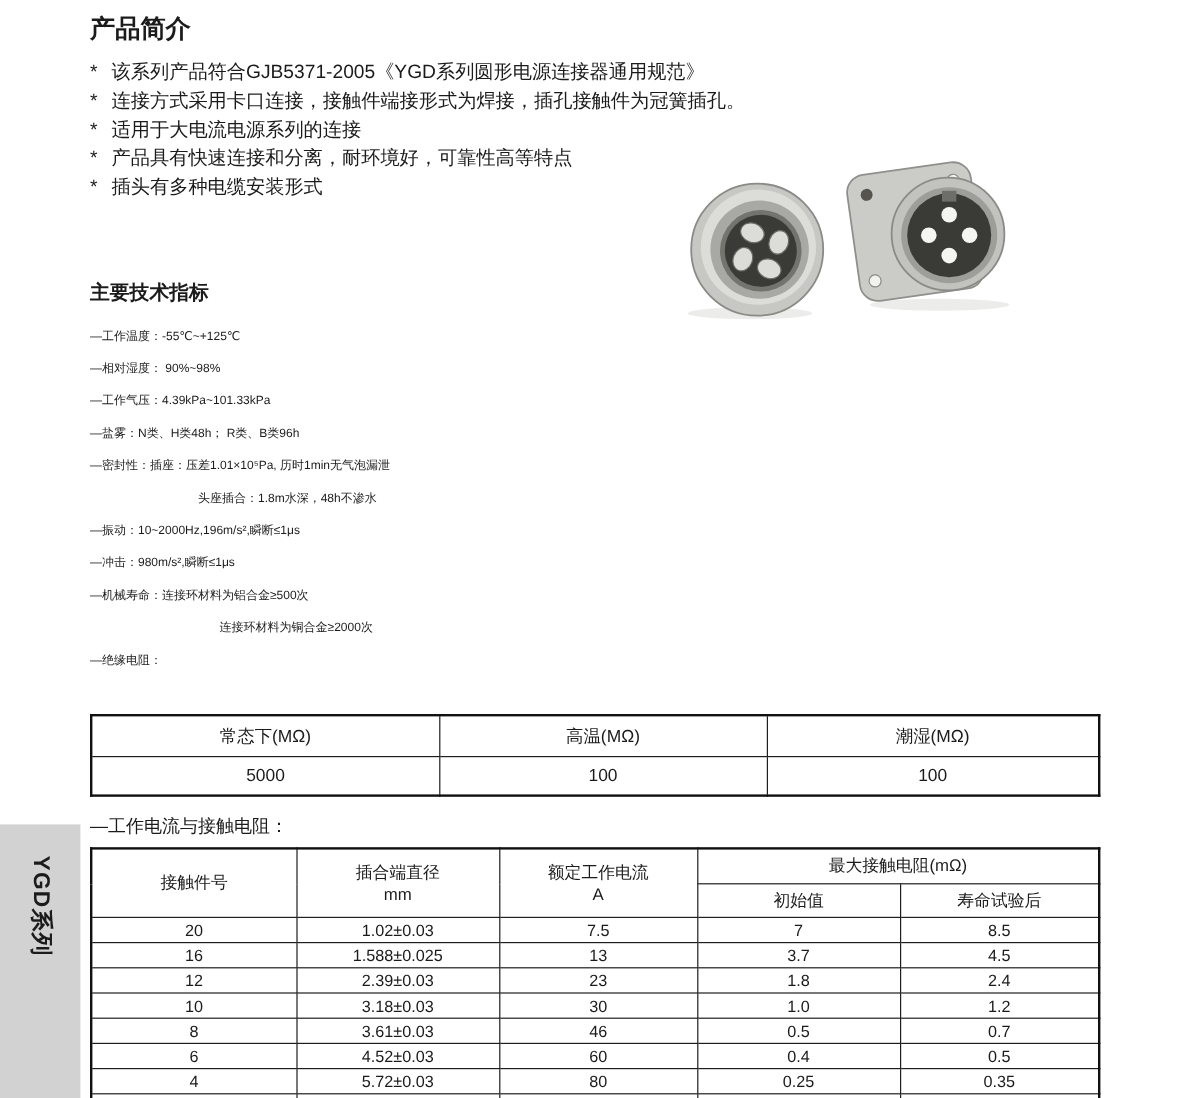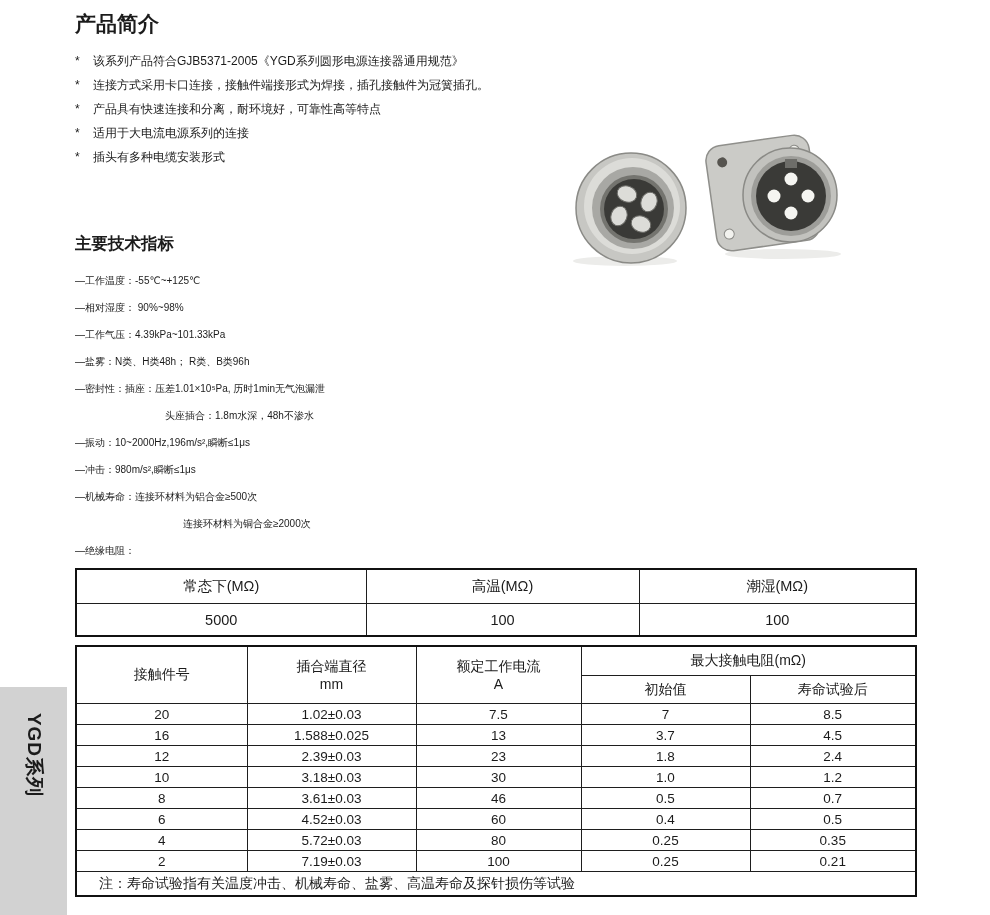--- a/index.html
+++ b/index.html
@@ -19,35 +19,35 @@
     transform:translate(-50%,-50%) rotate(90deg);
     white-space:nowrap; font-size:19px; font-weight:bold; color:#1b1b1b;
     letter-spacing:1px;
   }
 
   .content { position:absolute; left:75px; top:0; width:840px; }
 
   .doc-title { font-size:21px; font-weight:bold; margin:10px 0 0 0; }
 
   .bullets { list-style:none; margin:11px 0 0 0; padding:0; }
-  .bullets li { font-size:12px; line-height:24px; }
+  .bullets li { font-size:16px; line-height:24px; }
   .bullets .star { display:inline-block; width:18px; }
 
   .photo { position:absolute; left:488px; top:116px; width:295px; height:152px; margin:0; }
 
   .specs-title { font-size:16.5px; font-weight:bold; margin:64px 0 0 0; }
   .spec-lines { margin-top:12px; }
   .spec-line { font-size:10px; line-height:27px; white-space:pre; }
   .spec-line.ind-1 { padding-left:90px; }
   .spec-line.ind-2 { padding-left:108px; }
 
   table { border-collapse:collapse; table-layout:fixed; width:840px; }
   th, td { border:1px solid #1e1e1e; text-align:center; font-weight:normal; padding:0; }
 
-  .t1 { margin-top:4px; border:2px solid #111; }
+  .t1 { margin-top:31px; border:2px solid #111; }
   .t1 th { height:33px; font-size:14.5px; }
   .t1 td { height:31px; font-size:14.5px; }
 
   .t2-caption { margin-top:15px; font-size:15px; }
 
   .t2 { margin-top:8px; border:2px solid #111; }
   .t2 th { font-size:14px; }
   .t2 .hrow1 th { height:28px; }
   .t2 .hrow2 th { height:27px; }
   .t2 th .hdr-line { display:block; line-height:1.3; }
@@ -63,22 +63,22 @@
     <span class="series-tab-label">YGD系列</span>
   </div>
 
   <div class="content">
 
     <h1 class="doc-title">产品简介</h1>
 
     <ul class="bullets">
       <li><span class="star">*</span><span>该系列产品符合GJB5371-2005《YGD系列圆形电源连接器通用规范》</span></li>
       <li><span class="star">*</span><span>连接方式采用卡口连接，接触件端接形式为焊接，插孔接触件为冠簧插孔。</span></li>
+      <li><span class="star">*</span><span>适用于大电流电源系列的连接</span></li>
       <li><span class="star">*</span><span>产品具有快速连接和分离，耐环境好，可靠性高等特点</span></li>
-      <li><span class="star">*</span><span>适用于大电流电源系列的连接</span></li>
       <li><span class="star">*</span><span>插头有多种电缆安装形式</span></li>
     </ul>
 
     <figure class="photo">
       <svg viewBox="0 0 295 152" width="295" height="152">
 
         <ellipse cx="62" cy="145" rx="52" ry="5" fill="#ececea"></ellipse>
         <ellipse cx="220" cy="138" rx="58" ry="5" fill="#ececea"></ellipse>
 
         <g>
@@ -142,20 +142,21 @@
         <th>潮湿(MΩ)</th>
       </tr>
       <tr>
         <td>5000</td>
         <td>100</td>
         <td>100</td>
       </tr>
     </tbody>
       </table>
 
+    <div class="t2-caption">—工作电流与接触电阻：</div>
 
     <table class="t2">
       <colgroup>
           <col style="width:171px">
           <col style="width:169px">
           <col style="width:165px">
           <col style="width:169px">
           <col style="width:166px">
         </colgroup>
       <tbody>

